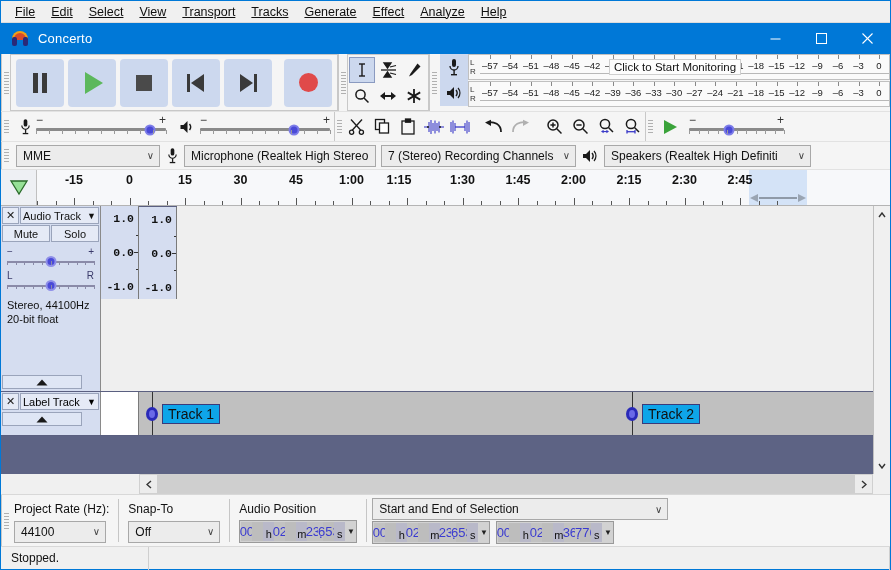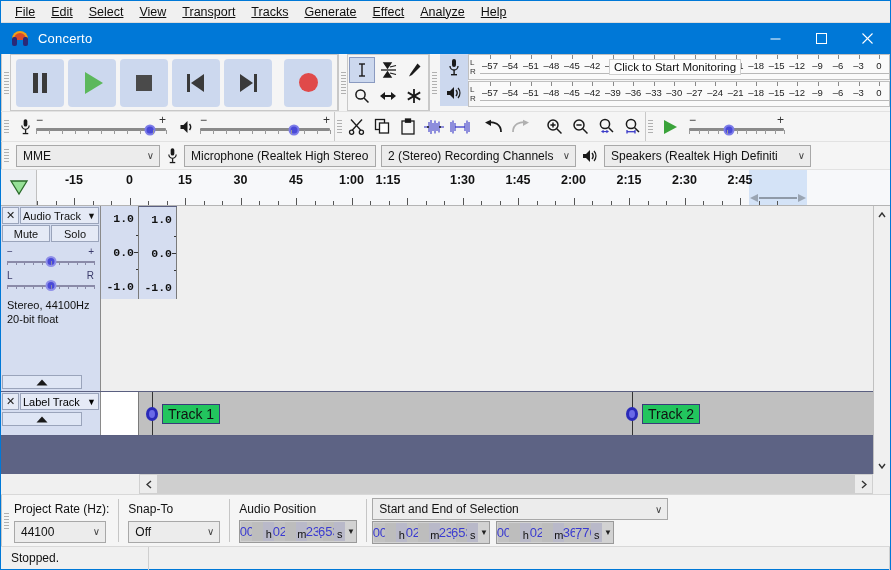--- a/index.html
+++ b/index.html
@@ -403,21 +403,21 @@
   .lt-tcp { width: 100px; background: #d5ddf0; border-right: 1px solid #8a8a8a; position: relative; }
   .lt-vr { width: 38px; background: #ffffff; border-right: 1px solid #7a7a7a; }
   .lt-body { flex: 1; position: relative; background: #c0c0c0; }
   .lbl-marker { position: absolute; top: 0; bottom: 0; width: 1px; background: #333; }
   .lbl-handle {
     position: absolute; top: 50%; transform: translate(-50%,-50%);
     width: 13px; height: 15px;
   }
   .lbl-box {
     position: absolute; top: 50%; transform: translateY(-50%);
-    background: #22c55e; border: 1px solid #3a3a7a;
+    background: #0ea5e9; border: 1px solid #3a3a7a;
     padding: 1px 5px; font-size: 14px; color: #111;
     white-space: nowrap;
   }
 
   
   #vscroll {
     width: 17px; flex: none;
     background: #f0f0f0;
     border-left: 1px solid #c0c0c0;
     display: flex; flex-direction: column;
@@ -1036,21 +1036,21 @@
               <rect x="5.4" y="12" width="1.4" height="4"></rect>
               <rect x="3" y="16" width="6" height="1.4"></rect>
             </g>
           </svg>
       </div>
       <div class="dd" style="width:192px;">
         <span>Microphone (Realtek High Stereo</span>
         <span class="caret">∨</span>
       </div>
       <div class="dd" style="width:195px;margin-left:5px;">
-        <span>2 (Stereo) Recording Channels</span>
+        <span>7 (Stereo) Recording Channels</span>
         <span class="caret">∨</span>
       </div>
       <div class="dev-icon" style="width:28px;">
         <svg width="18" height="16" viewBox="0 0 16 16">
             <g fill="#1a1a1a">
               <polygon points="1,6 4,6 8,2 8,14 4,10 1,10"></polygon>
               <path d="M10 5 a4 4.5 0 0 1 0 6" fill="none" stroke="#1a1a1a" stroke-width="1.4"></path>
               <path d="M12 3 a6.5 7 0 0 1 0 10" fill="none" stroke="#1a1a1a" stroke-width="1.2"></path>
             </g>
           </svg>
@@ -1108,21 +1108,21 @@
         <div class="rt minor" style="left: 277.5px;"></div>
         <div class="rt minor" style="left: 296px;"></div>
         <div class="rt minor" style="left: 240.5px;"></div>
         <div class="rt minor" style="left: 222px;"></div>
         <div class="rlbl" style="left: 314.5px;">1:00</div>
         <div class="rt major" style="left: 314.5px;"></div>
         <div class="rt minor" style="left: 333px;"></div>
         <div class="rt minor" style="left: 351.5px;"></div>
         <div class="rt minor" style="left: 296px;"></div>
         <div class="rt minor" style="left: 277.5px;"></div>
-        <div class="rlbl" style="left: 351px;">1:15</div>
+        <div class="rlbl" style="left: 362px;">1:15</div>
         <div class="rt major" style="left: 370px;"></div>
         <div class="rt minor" style="left: 388.5px;"></div>
         <div class="rt minor" style="left: 407px;"></div>
         <div class="rt minor" style="left: 351.5px;"></div>
         <div class="rt minor" style="left: 333px;"></div>
         <div class="rlbl" style="left: 425.5px;">1:30</div>
         <div class="rt major" style="left: 425.5px;"></div>
         <div class="rt minor" style="left: 444px;"></div>
         <div class="rt minor" style="left: 462.5px;"></div>
         <div class="rt minor" style="left: 407px;"></div>

